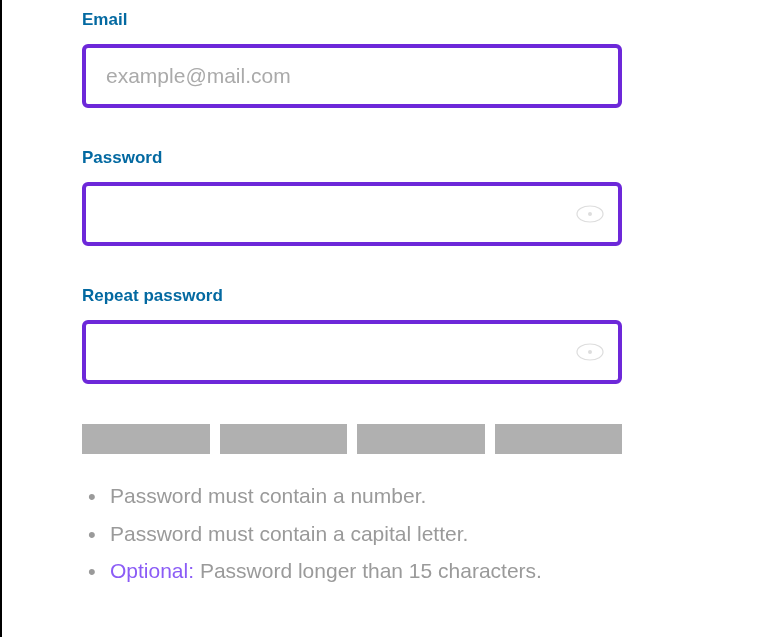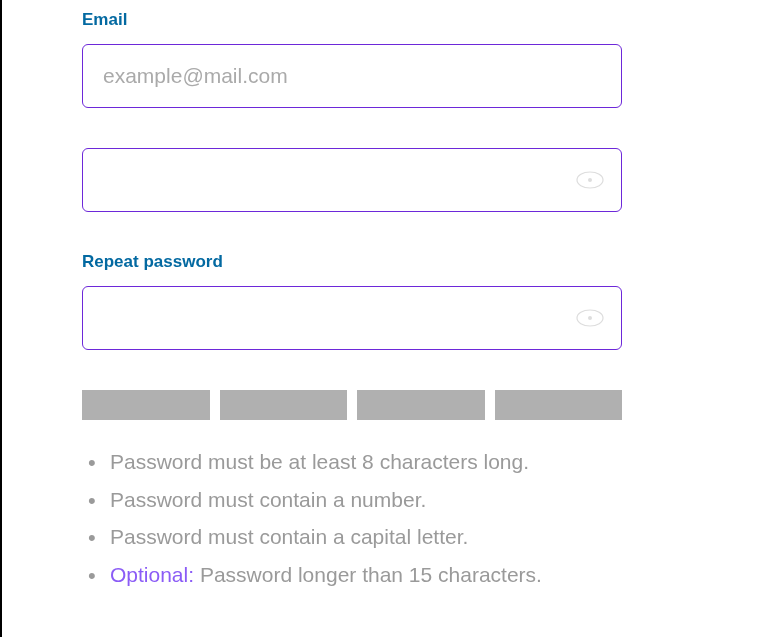--- a/index.html
+++ b/index.html
@@ -29,21 +29,21 @@
       display: block;
       font-weight: 700;
     }
     .input-wrapper {
       position: relative;
       width: 100%;
     }
     .text-input {
       width: 100%;
       height: 64px;
-      border: 1px solid #6d28d9;
+      border: 4px solid #6d28d9;
       border-radius: 6px;
       padding: 0 20px;
       font-size: 21px;
       color: #888;
       background: #fff;
       outline: none;
       font-family: inherit;
     }
     .text-input::placeholder {
       color: #aaa;
@@ -107,20 +107,21 @@
 <div class="container">
 
   <div class="field-group">
     <label class="label">Email</label>
     <div class="input-wrapper">
       <input class="text-input" type="text" placeholder="example@mail.com" style="">
     </div>
   </div>
 
   <div class="field-group">
+    <label class="label">Password</label>
     <div class="input-wrapper">
       <input class="text-input password-input" type="password" style="">
       <span class="eye-toggle">
         <svg viewBox="0 0 28 20">
           <ellipse cx="14" cy="10" rx="13" ry="8" fill="none" stroke="#ddd" stroke-width="1.2"></ellipse>
           <circle cx="14" cy="10" r="2" fill="#ddd"></circle>
         </svg>
       </span>
     </div>
   </div>
@@ -140,23 +141,20 @@
 
   <div class="strength-meter">
     <div class="strength-bar"></div>
     <div class="strength-bar"></div>
     <div class="strength-bar"></div>
     <div class="strength-bar"></div>
   </div>
 
   <ul class="rules-list">
     <li>
-      <span>Password must be at least 8 characters long.</span>
-    </li>
-    <li>
       <span>Password must contain a number.</span>
     </li>
     <li>
       <span>Password must contain a capital letter.</span>
     </li>
     <li>
       <span class="optional-tag">Optional:</span><span> Password longer than 15 characters.</span>
     </li>
   </ul>
 

